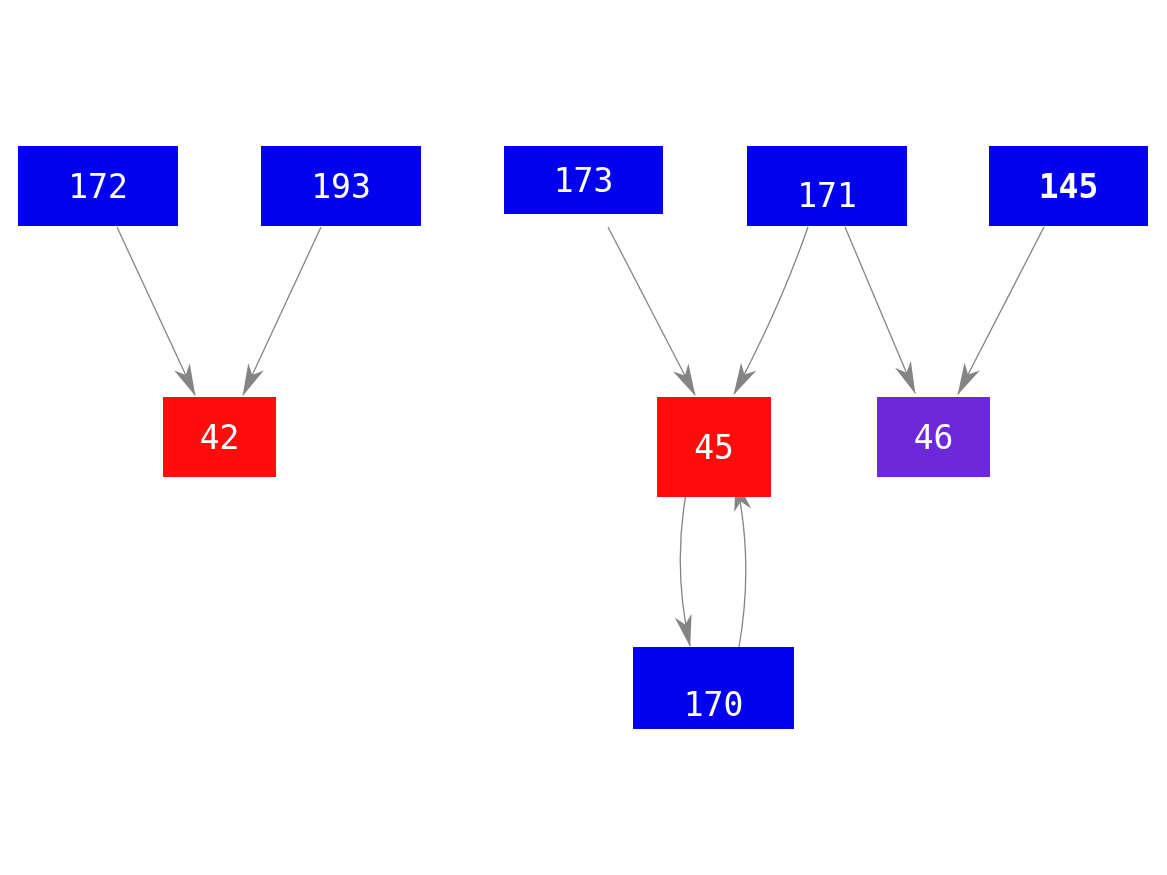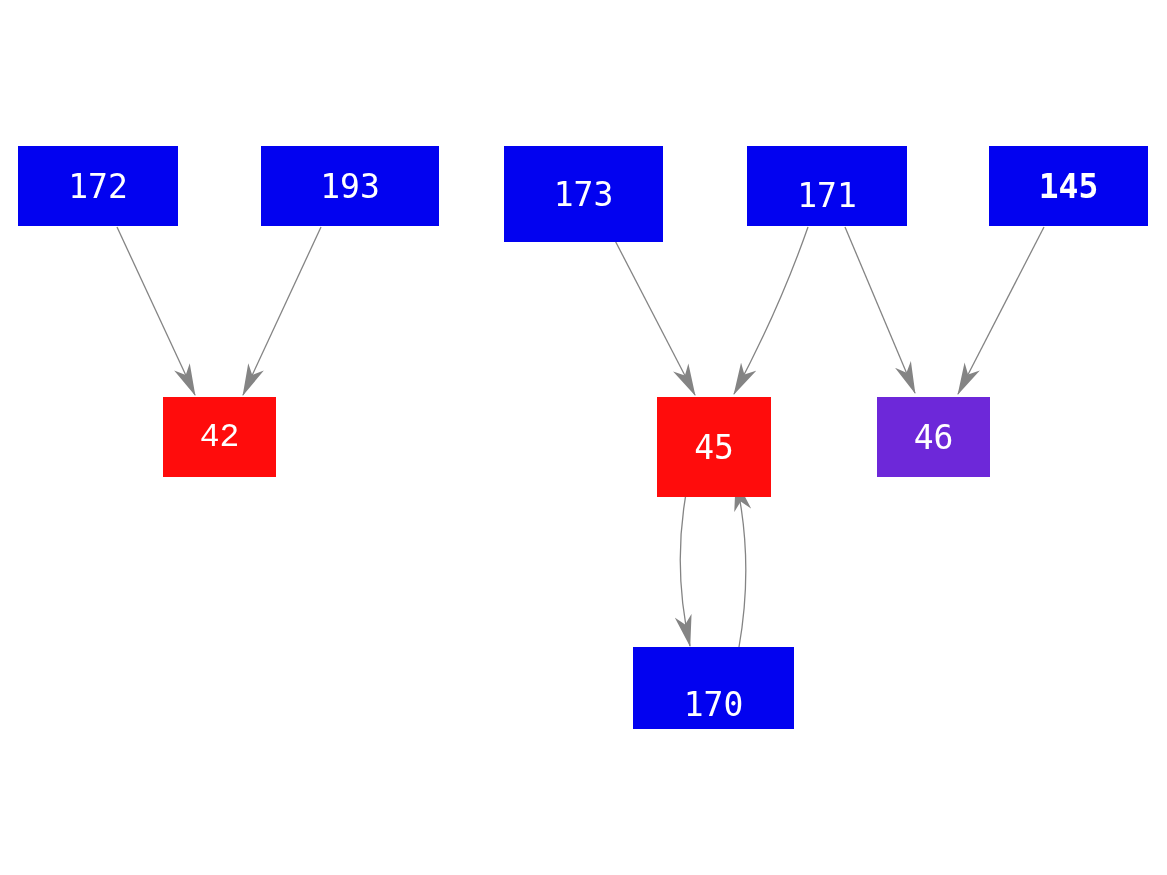--- a/index.html
+++ b/index.html
@@ -56,33 +56,33 @@
       <path d="M 808,227 Q 779,310 734,394" class="edge" stroke="#848484" marker-end="url(#arrowhead)"></path>
       <path d="M 845,227 L 915,393" class="edge" stroke="#848484" marker-end="url(#arrowhead)"></path>
       <path d="M 1044,227 L 958,394" class="edge" stroke="#848484" marker-end="url(#arrowhead)"></path>
       <path d="M 689,478 Q 671,562 690,646" class="edge" stroke="#848484" marker-end="url(#arrowhead)"></path>
       <path d="M 739,647 Q 754,562 736,480" class="edge" stroke="#848484" marker-end="url(#arrowhead)"></path>
     </svg>
   <div id="nodes-layer">
       <div class="node" style="left: 18px; top: 146px; width: 160px; height: 80px; background: rgb(2, 2, 240);">
         <span class="node-label" style="color: rgb(255, 255, 255);">172</span>
       </div>
-      <div class="node" style="left: 261px; top: 146px; width: 178px; height: 80px; background: rgb(2, 2, 240);">
+      <div class="node" style="left: 261px; top: 146px; width: 160px; height: 80px; background: rgb(2, 2, 240);">
         <span class="node-label" style="color: rgb(255, 255, 255);">193</span>
       </div>
-      <div class="node" style="left: 504px; top: 146px; width: 159px; height: 96px; background: rgb(2, 2, 240);">
+      <div class="node" style="left: 504px; top: 146px; width: 159px; height: 68px; background: rgb(2, 2, 240);">
         <span class="node-label" style="color: rgb(255, 255, 255);">173</span>
       </div>
       <div class="node" style="left: 747px; top: 146px; width: 160px; height: 80px; background: rgb(2, 2, 240);">
         <span class="node-label" style="color: rgb(255, 255, 255); margin-top: 19px;">171</span>
       </div>
       <div class="node" style="left: 989px; top: 146px; width: 159px; height: 80px; background: rgb(2, 2, 240);">
         <span class="node-label" style="color: rgb(255, 255, 255); font-weight: bold;">145</span>
       </div>
-      <div class="node" style="left: 163px; top: 397px; width: 113px; height: 80px; background: rgb(255, 12, 12); font-family: Liberation Mono, monospace;">
+      <div class="node" style="left: 163px; top: 397px; width: 113px; height: 80px; background: rgb(255, 12, 12);">
         <span class="node-label" style="color: rgb(255, 255, 255);">42</span>
       </div>
       <div class="node" style="left: 657px; top: 397px; width: 114px; height: 100px; background: rgb(255, 12, 12);">
         <span class="node-label" style="color: rgb(255, 255, 255);">45</span>
       </div>
       <div class="node" style="left: 877px; top: 397px; width: 113px; height: 80px; background: #6d28d9;">
         <span class="node-label" style="color: rgb(255, 255, 255);">46</span>
       </div>
       <div class="node" style="left: 633px; top: 647px; width: 161px; height: 82px; background: rgb(2, 2, 240);">
         <span class="node-label" style="color: rgb(255, 255, 255); margin-top: 32px;">170</span>

